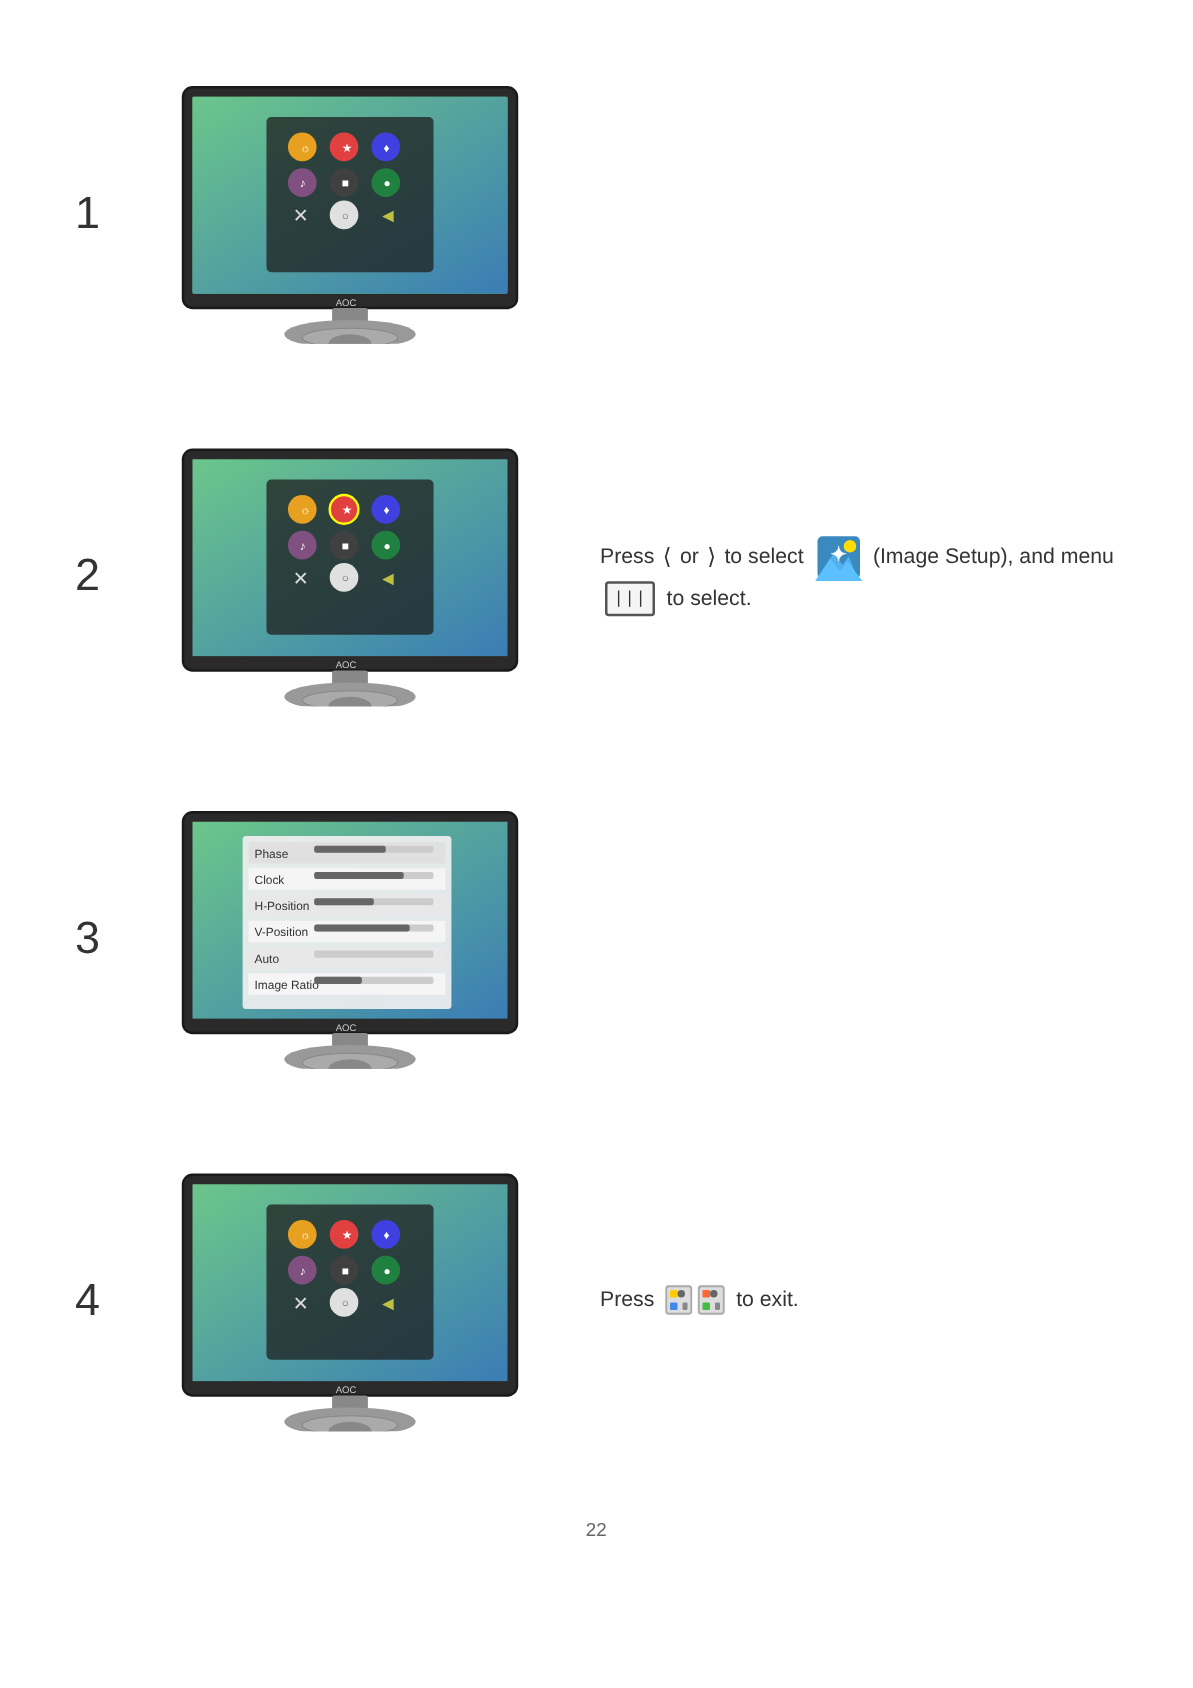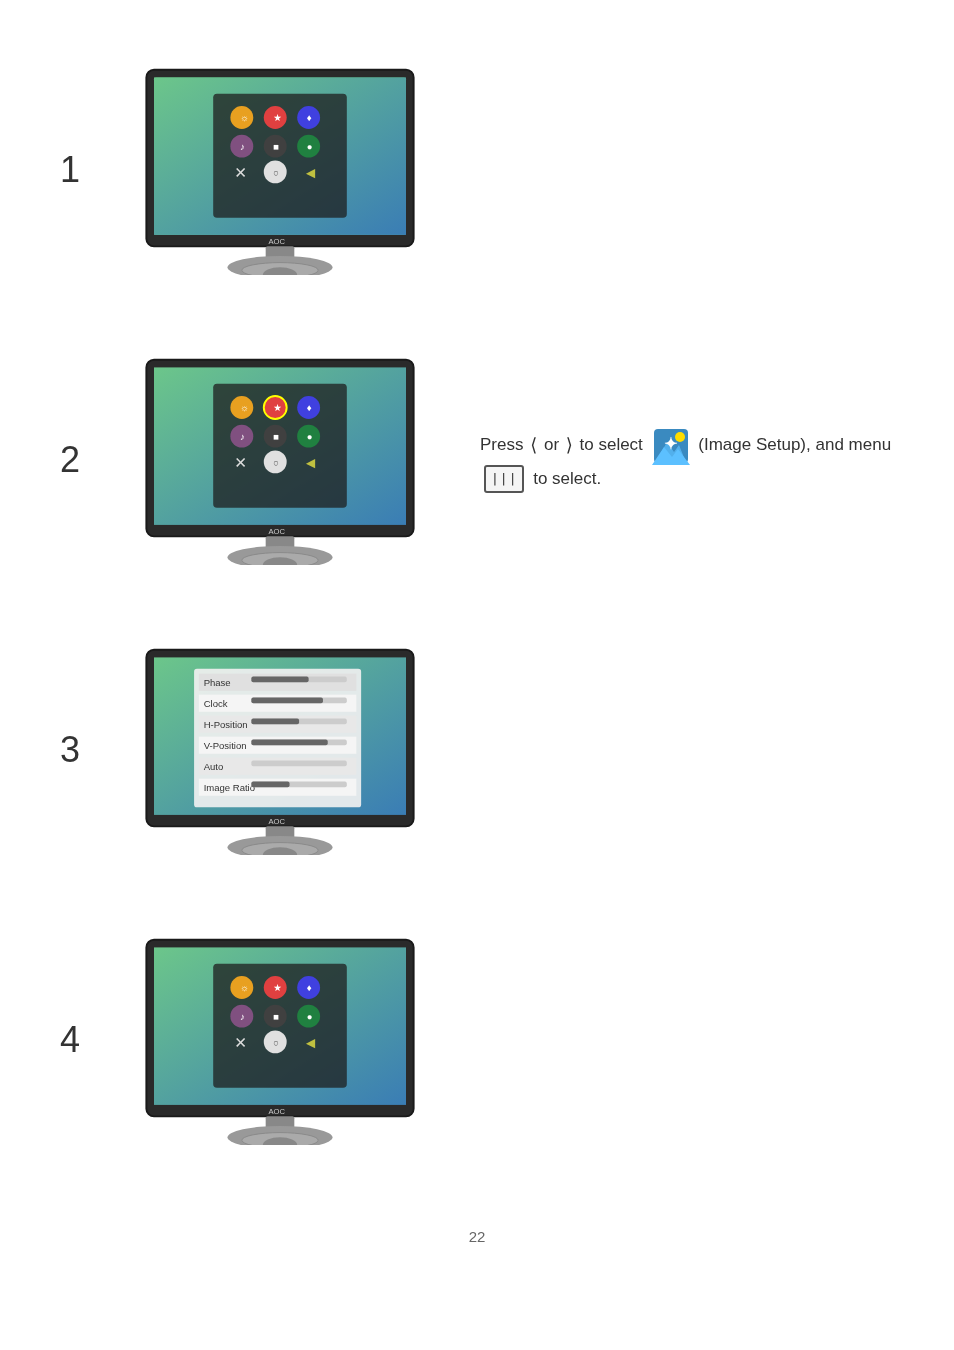--- a/index.html
+++ b/index.html
@@ -93,21 +93,21 @@
       vertical-align: middle;
       width: 38px;
       height: 38px;
       margin: 0 4px;
     }
 
     .page-number {
       text-align: center;
       color: #666;
       font-size: 15px;
-      margin-top: 28px;
+      margin-top: 16px;
     }
 
     
     .monitor-svg {
       width: 300px;
       height: 210px;
     }
   </style>
 </head>
 <body>
@@ -288,17 +288,34 @@
         <circle cx="145" cy="112" r="12" fill="#e0e0e0"></circle>
         <text x="143" y="116" fill="#555" font-size="10">○</text>
         <text x="174" y="118" fill="#c0c040" font-size="16">◄</text>
         <rect x="135" y="190" width="30" height="18" rx="2" fill="#888"></rect>
         <ellipse cx="150" cy="212" rx="55" ry="12" fill="#999"></ellipse>
         <ellipse cx="150" cy="215" rx="40" ry="8" fill="#aaa" stroke="#888" stroke-width="1"></ellipse>
         <text x="138" y="188" fill="#ccc" font-size="8" font-family="Arial">AOC</text>
         <ellipse cx="150" cy="220" rx="18" ry="8" fill="#888"></ellipse>
       </svg>
     </div>
+    <div class="step-description">
+      <span>Press </span>
+      
+      <svg width="48" height="30" viewBox="0 0 48 30" style="display:inline-block;vertical-align:middle;margin:0 4px;" xmlns="http://www.w3.org/2000/svg">
+        <rect x="1" y="4" width="20" height="22" rx="2" fill="#ddd" stroke="#aaa" stroke-width="1.5"></rect>
+        <rect x="4" y="7" width="6" height="6" rx="1" fill="#ffcc00"></rect>
+        <circle cx="13" cy="10" r="3" fill="#666"></circle>
+        <rect x="4" y="17" width="6" height="6" rx="1" fill="#4488ee"></rect>
+        <rect x="14" y="17" width="4" height="6" rx="1" fill="#888"></rect>
+        <rect x="27" y="4" width="20" height="22" rx="2" fill="#ddd" stroke="#aaa" stroke-width="1.5"></rect>
+        <rect x="30" y="7" width="6" height="6" rx="1" fill="#ff6633"></rect>
+        <circle cx="39" cy="10" r="3" fill="#666"></circle>
+        <rect x="30" y="17" width="6" height="6" rx="1" fill="#44bb44"></rect>
+        <rect x="40" y="17" width="4" height="6" rx="1" fill="#888"></rect>
+      </svg>
+      <span> to exit.</span>
+    </div>
   </div>
 
   <div class="page-number">22</div>
 
 </div>
 
 </body></html>

